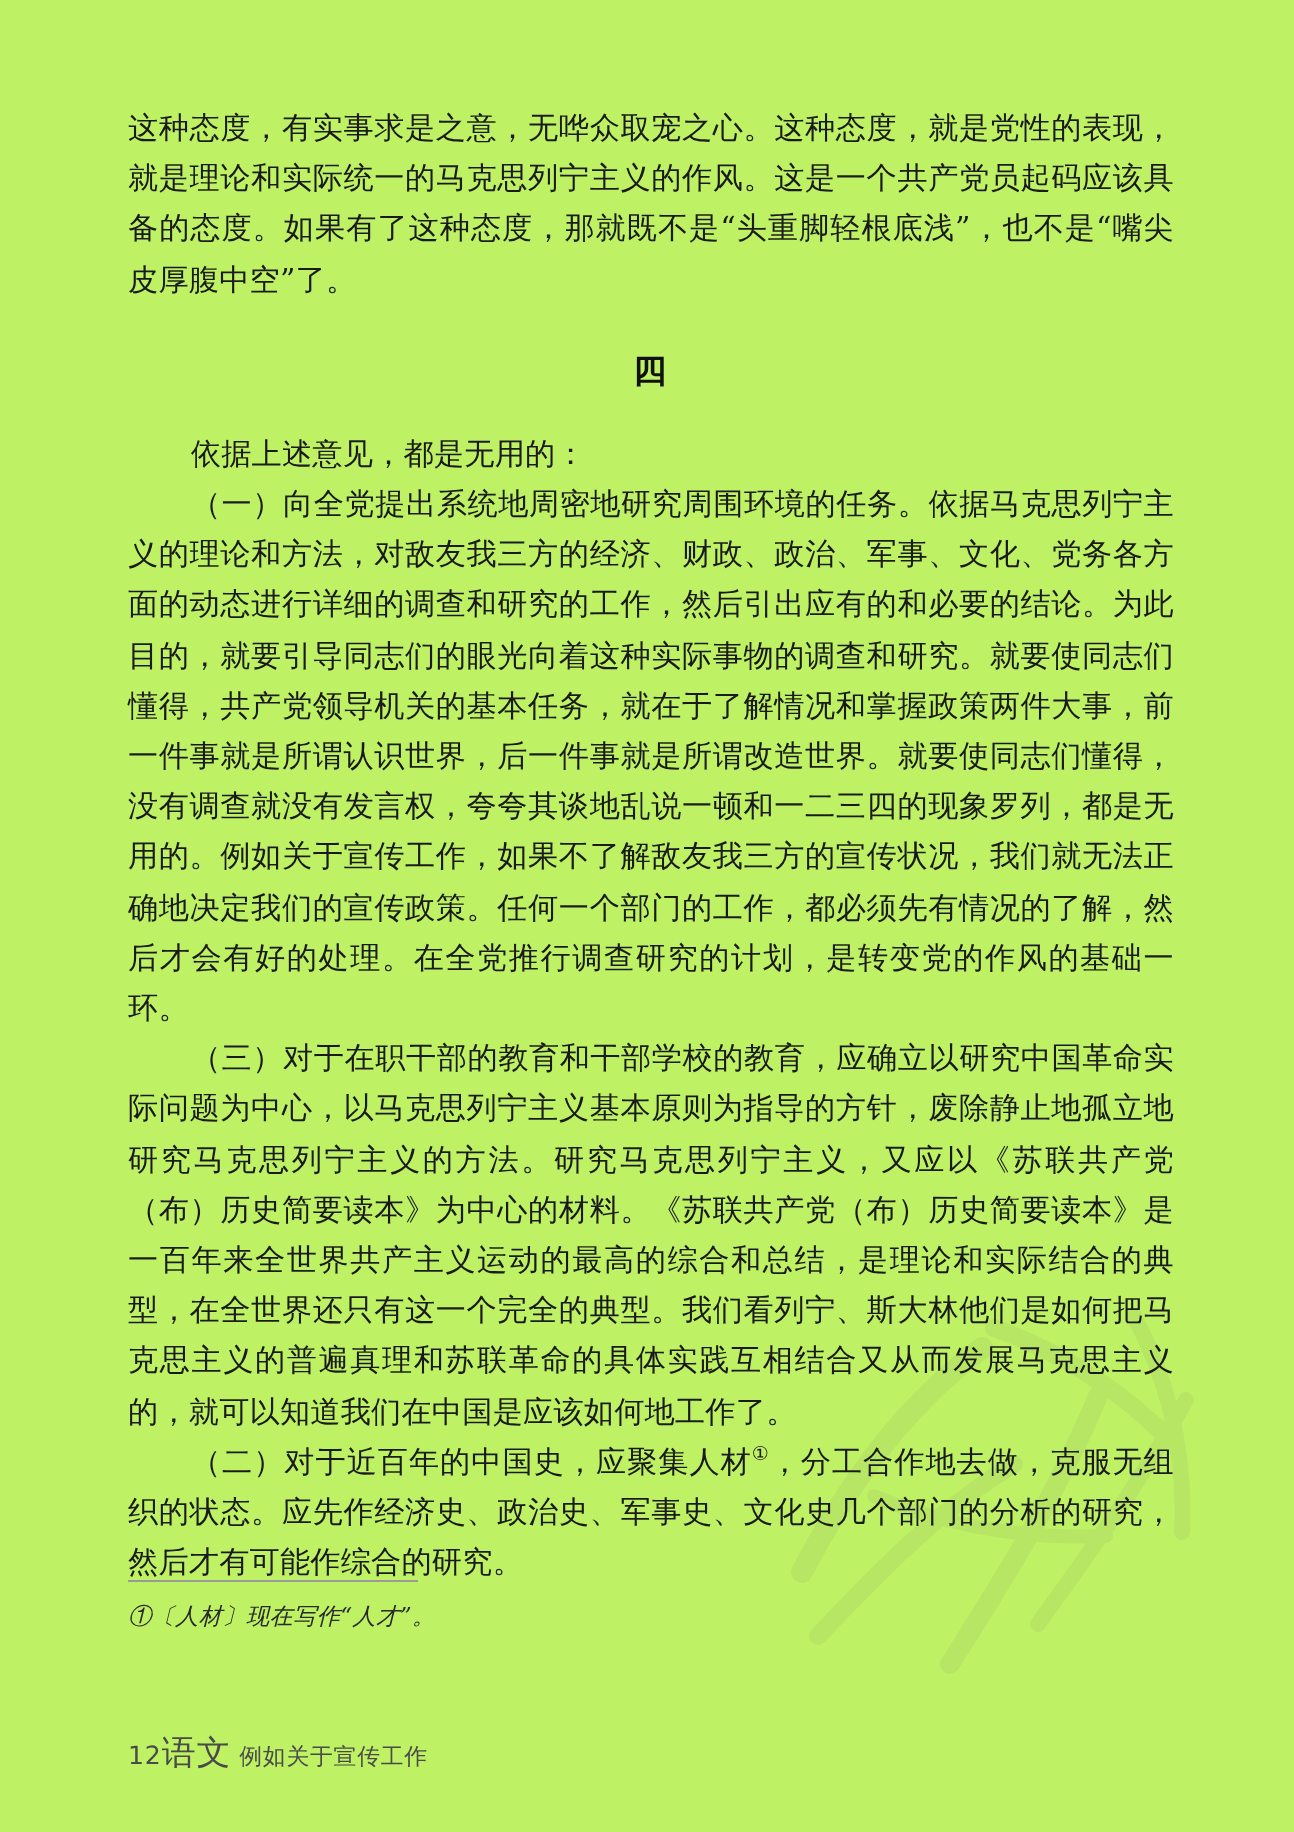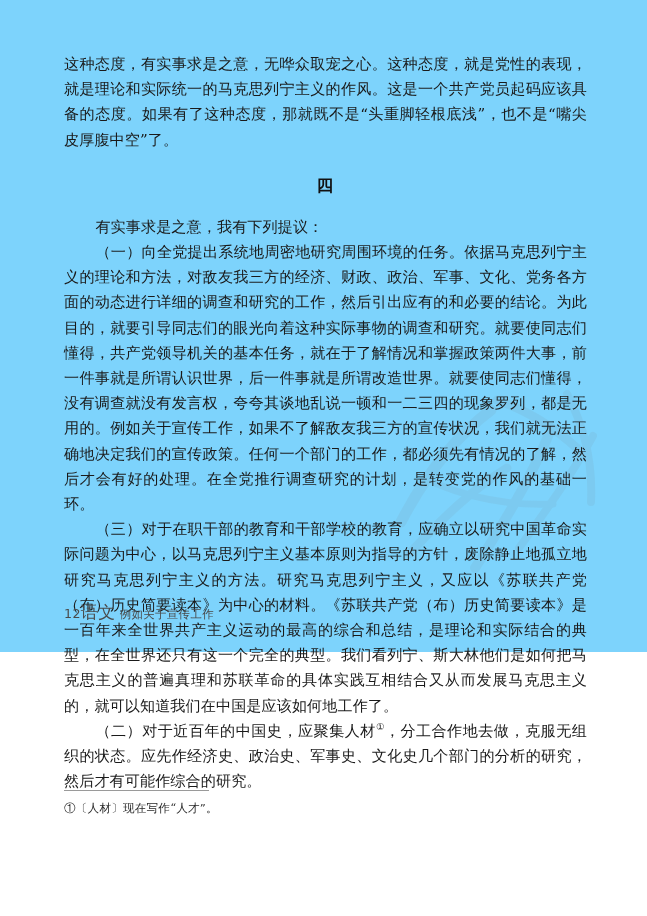--- a/index.html
+++ b/index.html
@@ -13,22 +13,22 @@
     height: 916px;
     overflow: hidden;
     font-family: "DejaVu Serif", "Liberation Serif", serif;
     color: #141414;
     position: relative;
   }
 
   #page {
     position: relative;
     width: 647px;
-    height: 652px;
-    background: #7dd3fc;
+    height: 916px;
+    background: #bef264;
     box-sizing: border-box;
   }
 
   
   .watermark {
     position: absolute;
     right: 18px;
     bottom: 70px;
     width: 250px;
     height: 210px;
@@ -88,20 +88,21 @@
     height: 0;
     border-top: 1px solid #9a9a9a;
     margin: 0 0 9px 0;
   }
   .footnote-text {
     font-size: 11.6px;
     line-height: 17px;
     color: #2a2a2a;
     margin: 0;
     letter-spacing: 0.2px;
+    font-style: italic;
   }
 
   
   .page-footer {
     position: absolute;
     left: 64px;
     bottom: 28px;
     z-index: 2;
     display: flex;
     align-items: baseline;
@@ -141,21 +142,21 @@
       </g>
     </svg>
   </div>
 
   <div class="content">
 
     <p class="para">这种态度，有实事求是之意，无哗众取宠之心。这种态度，就是党性的表现，就是理论和实际统一的马克思列宁主义的作风。这是一个共产党员起码应该具备的态度。如果有了这种态度，那就既不是“头重脚轻根底浅”，也不是“嘴尖皮厚腹中空”了。</p>
 
     <div class="section-heading">四</div>
 
-    <p class="para indent">有实事求是之意，我有下列提议：</p>
+    <p class="para indent">依据上述意见，都是无用的：</p>
 
     <p class="para indent">（一）向全党提出系统地周密地研究周围环境的任务。依据马克思列宁主义的理论和方法，对敌友我三方的经济、财政、政治、军事、文化、党务各方面的动态进行详细的调查和研究的工作，然后引出应有的和必要的结论。为此目的，就要引导同志们的眼光向着这种实际事物的调查和研究。就要使同志们懂得，共产党领导机关的基本任务，就在于了解情况和掌握政策两件大事，前一件事就是所谓认识世界，后一件事就是所谓改造世界。就要使同志们懂得，没有调查就没有发言权，夸夸其谈地乱说一顿和一二三四的现象罗列，都是无用的。例如关于宣传工作，如果不了解敌友我三方的宣传状况，我们就无法正确地决定我们的宣传政策。任何一个部门的工作，都必须先有情况的了解，然后才会有好的处理。在全党推行调查研究的计划，是转变党的作风的基础一环。</p>
 
     <p class="para indent">（三）对于在职干部的教育和干部学校的教育，应确立以研究中国革命实际问题为中心，以马克思列宁主义基本原则为指导的方针，废除静止地孤立地研究马克思列宁主义的方法。研究马克思列宁主义，又应以《苏联共产党（布）历史简要读本》为中心的材料。《苏联共产党（布）历史简要读本》是一百年来全世界共产主义运动的最高的综合和总结，是理论和实际结合的典型，在全世界还只有这一个完全的典型。我们看列宁、斯大林他们是如何把马克思主义的普遍真理和苏联革命的具体实践互相结合又从而发展马克思主义的，就可以知道我们在中国是应该如何地工作了。</p>
 
     <p class="para indent"><span>（二）对于近百年的中国史，应聚集人材</span><span class="sup-note">①</span><span>，分工合作地去做，克服无组织的状态。应先作经济史、政治史、军事史、文化史几个部门的分析的研究，然后才有可能作综合的研究。</span></p>
 
 
   </div>
 

